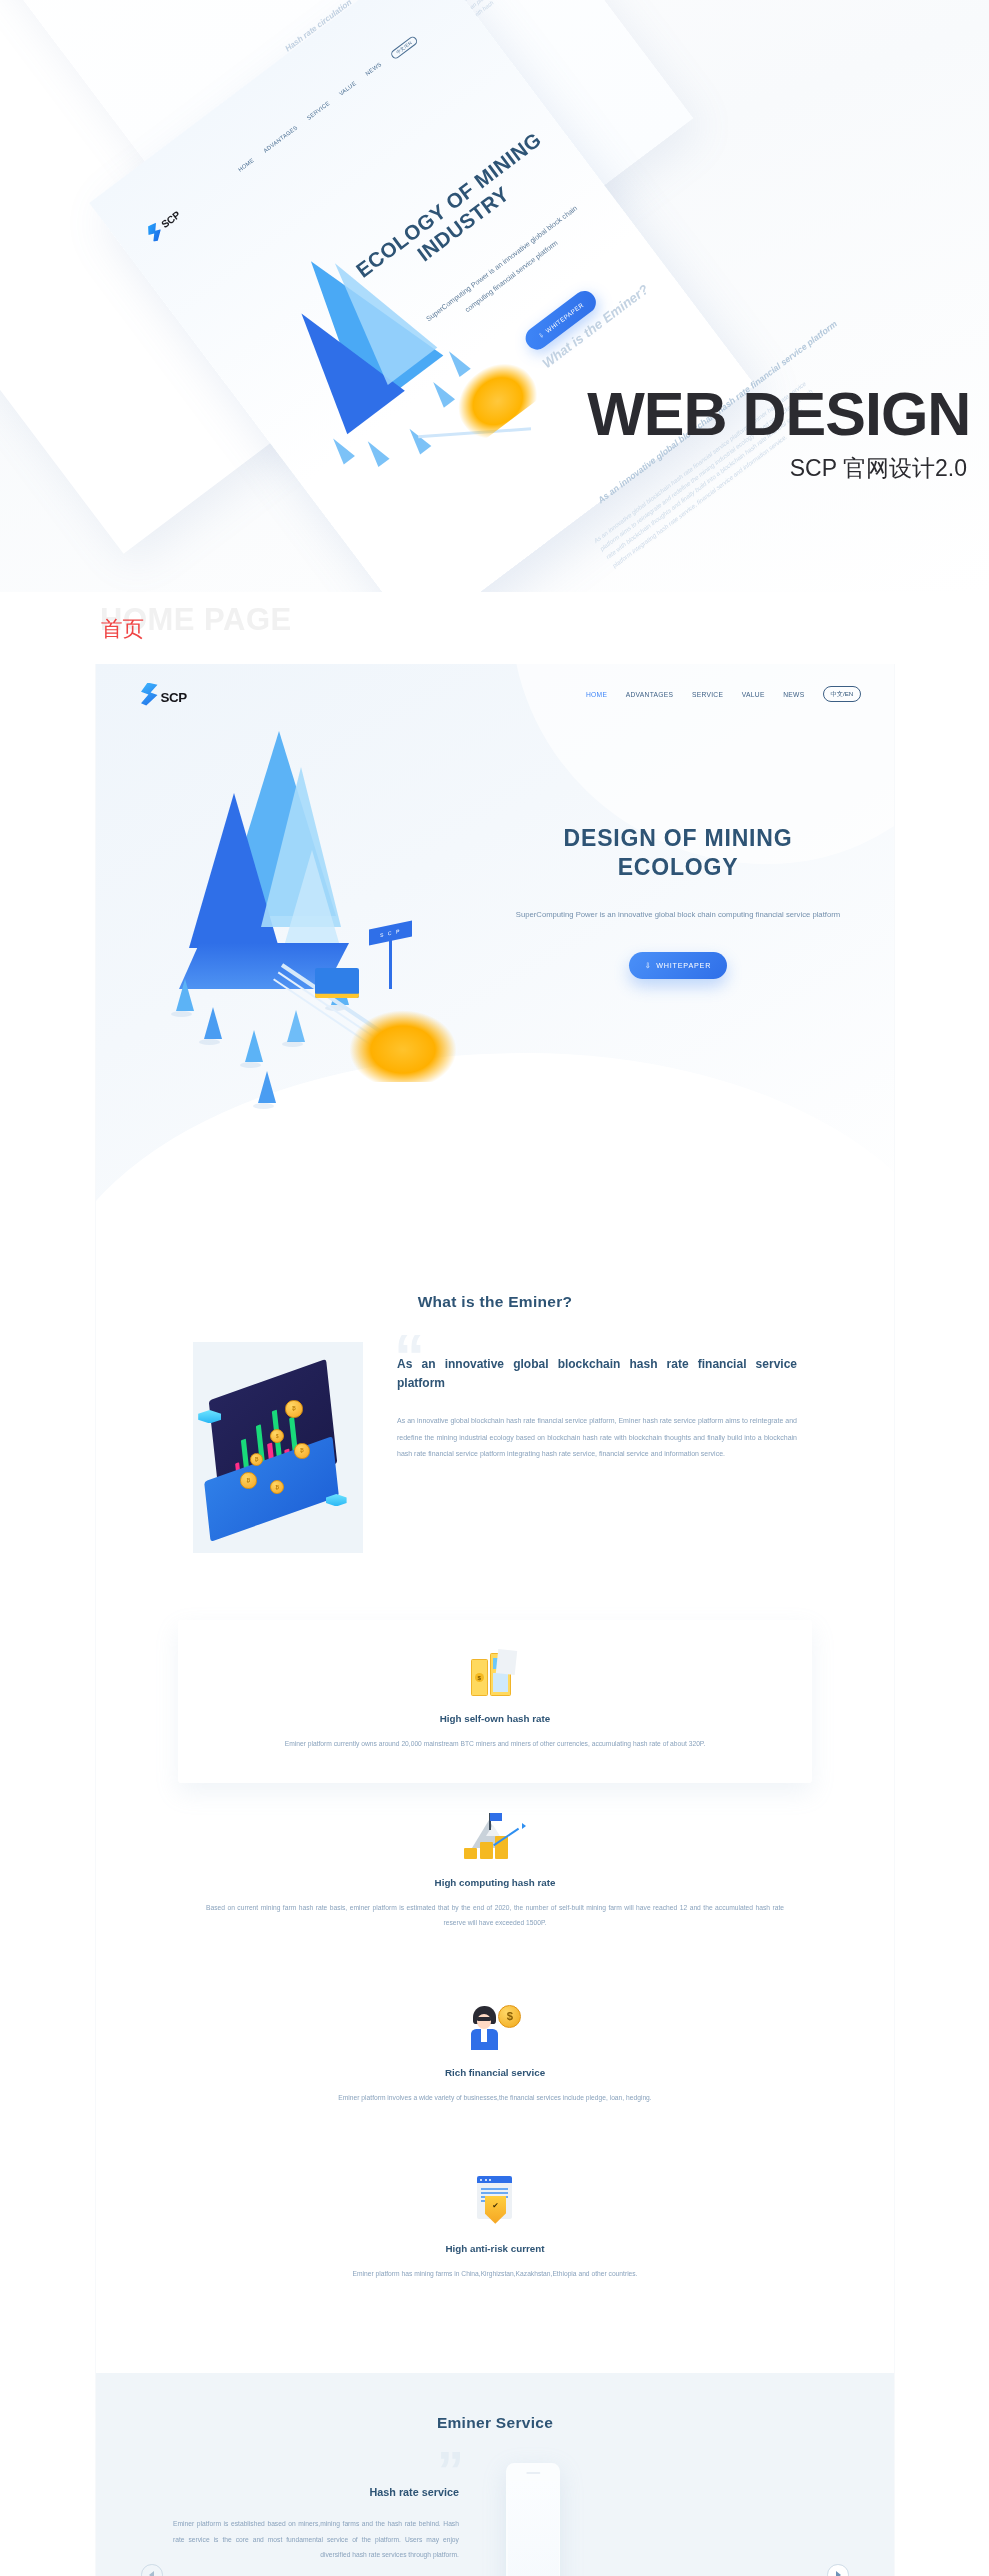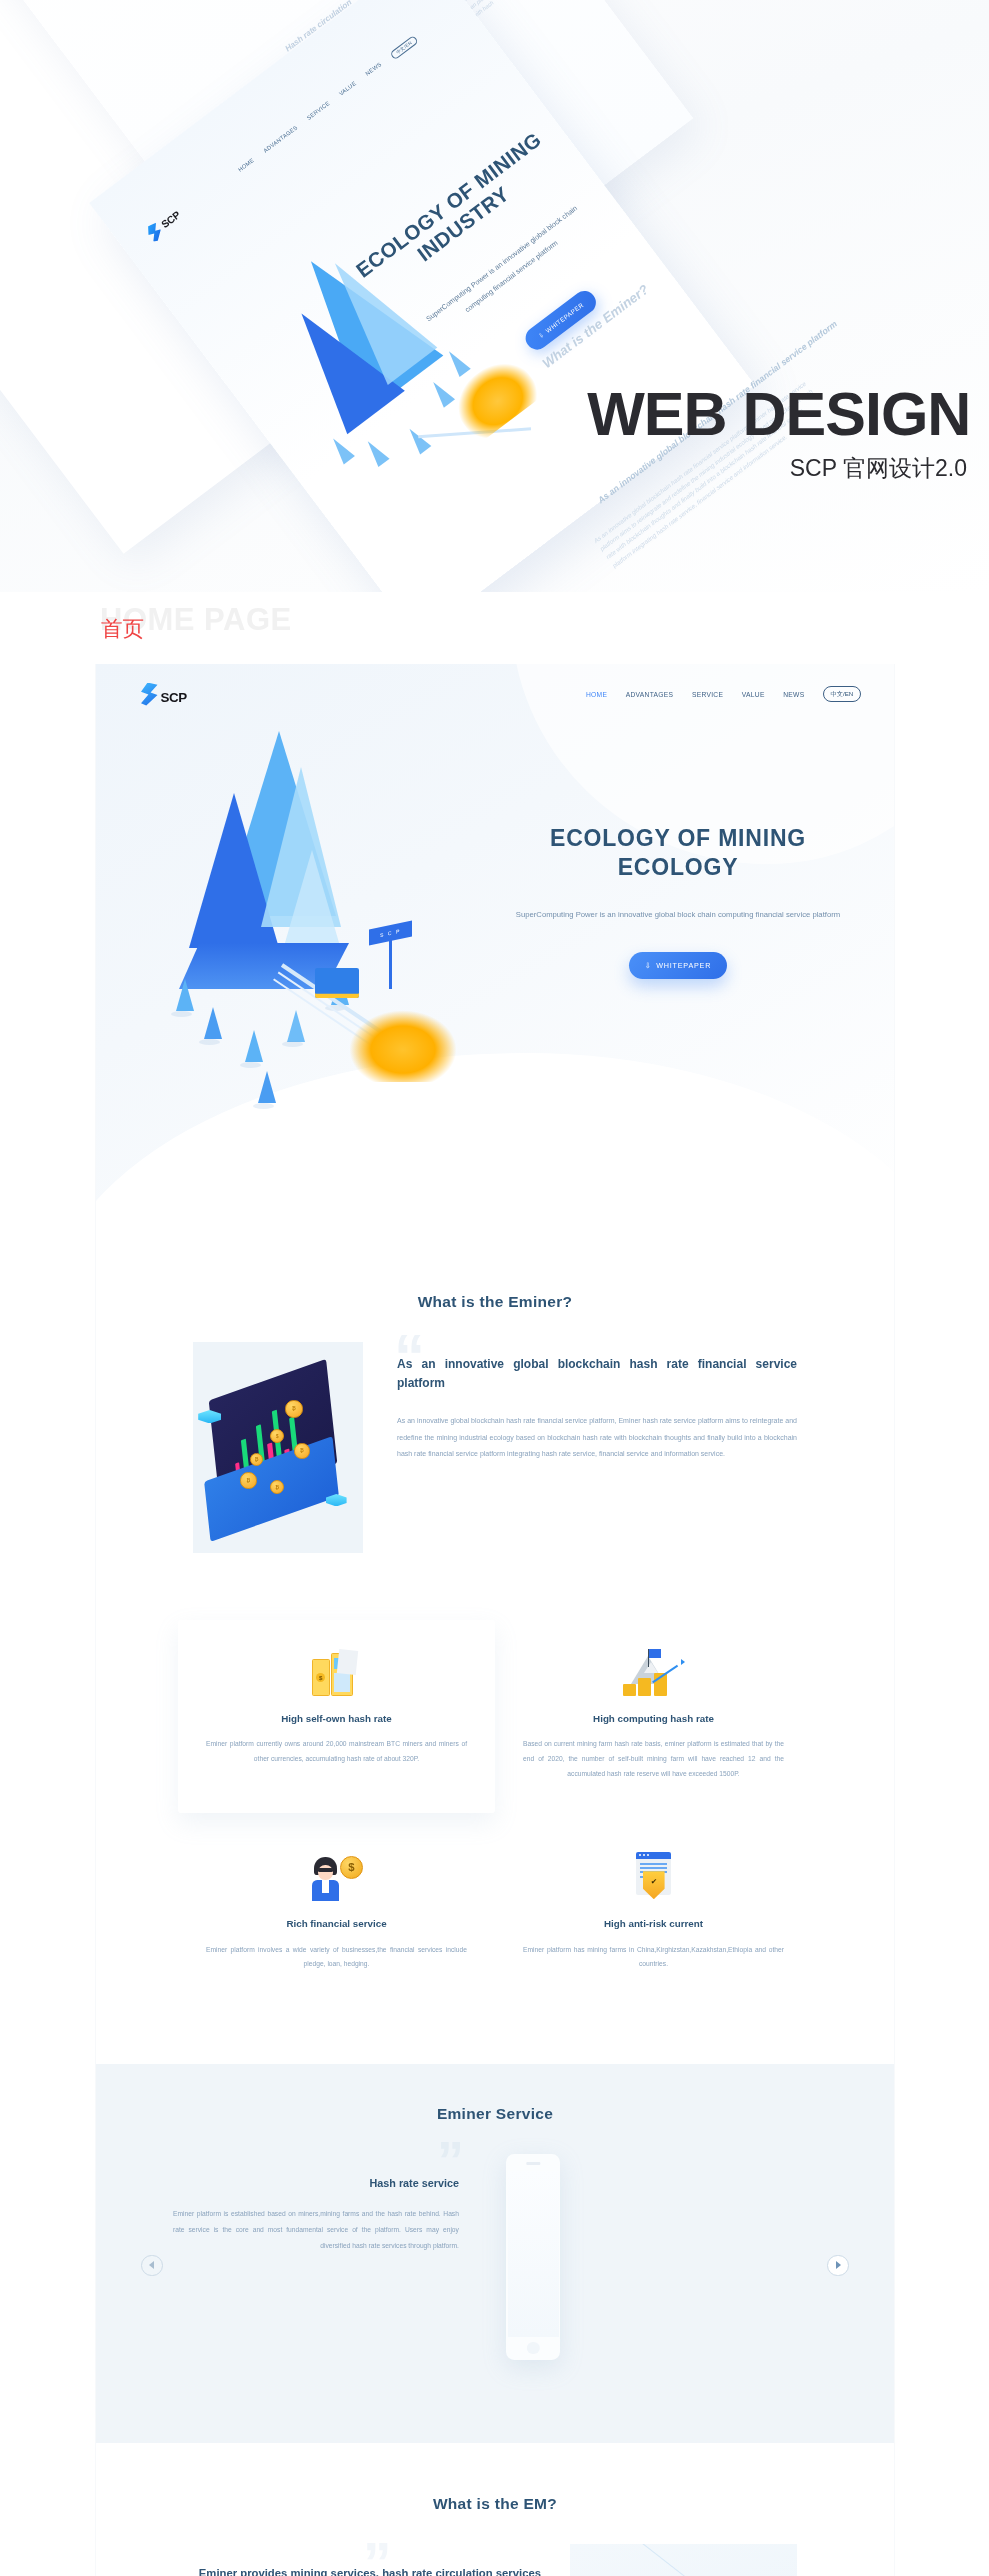--- a/index.html
+++ b/index.html
@@ -204,21 +204,21 @@
       display:flex; align-items:center; justify-content:center; }
   .quote-mark { position:absolute; left:-3.1px; top:-17.5px; font-size:62px; line-height:1;
       color:#eef3f8; font-weight:800; z-index:0; }
   .eminer-copy { position:relative; padding-top: 13.4px; }
   .eminer-h { position:relative; z-index:2; font-size:12px; font-weight:800; line-height:1.55;
       color:#2e5475; text-align:justify; }
   .eminer-p { position:relative; z-index:2; margin-top:20.6px; font-size:7px; line-height:2.35;
       color:#8aa3bd; text-align:justify; }
 
   
-  .adv-grid { display:grid; grid-template-columns:1fr 1fr; gap: 0px 0px;
+  .adv-grid { display:grid; grid-template-columns:1fr; gap: 0px 0px;
               padding: 0 82px; }
   .adv-card { padding: 24px 28px 31px; text-align:center; position:relative; }
   .adv-card.raised { background:#fff; box-shadow: 0 9.3px 24px rgba(150,175,205,.14);
                      border-radius:3.1px; }
   .adv-icon { height:52px; display:flex; align-items:flex-end; justify-content:center;
               margin-bottom: 17.5px; }
   .adv-h { font-size:9.8px; font-weight:800; color:#2e5475; margin-bottom:13.4px; }
   .adv-p { font-size:6.7px; line-height:2.2; color:#8aa3bd; text-align:justify;
            text-align-last:center; }
 
@@ -373,21 +373,21 @@
 
         <div class="m-ladder"></div>
         <div class="m-cart"></div>
         <div class="m-sign">S C P</div>
         <div class="m-signpost"></div>
         <div class="m-coins"></div>
       </div>
 
       <div class="hero-copy">
         <h1 class="hero-h1">
-          <span>ECOLOGY OF MINING</span><br>
+          <span>DESIGN OF MINING</span><br>
           <span>ECOLOGY</span>
         </h1>
         <p class="hero-p">SuperComputing Power is an innovative global block chain computing financial service platform</p>
         <div class="hero-btn">
           <span>⇩</span>
           <span>WHITEPAPER</span>
         </div>
       </div>
     </div>
   </section>

